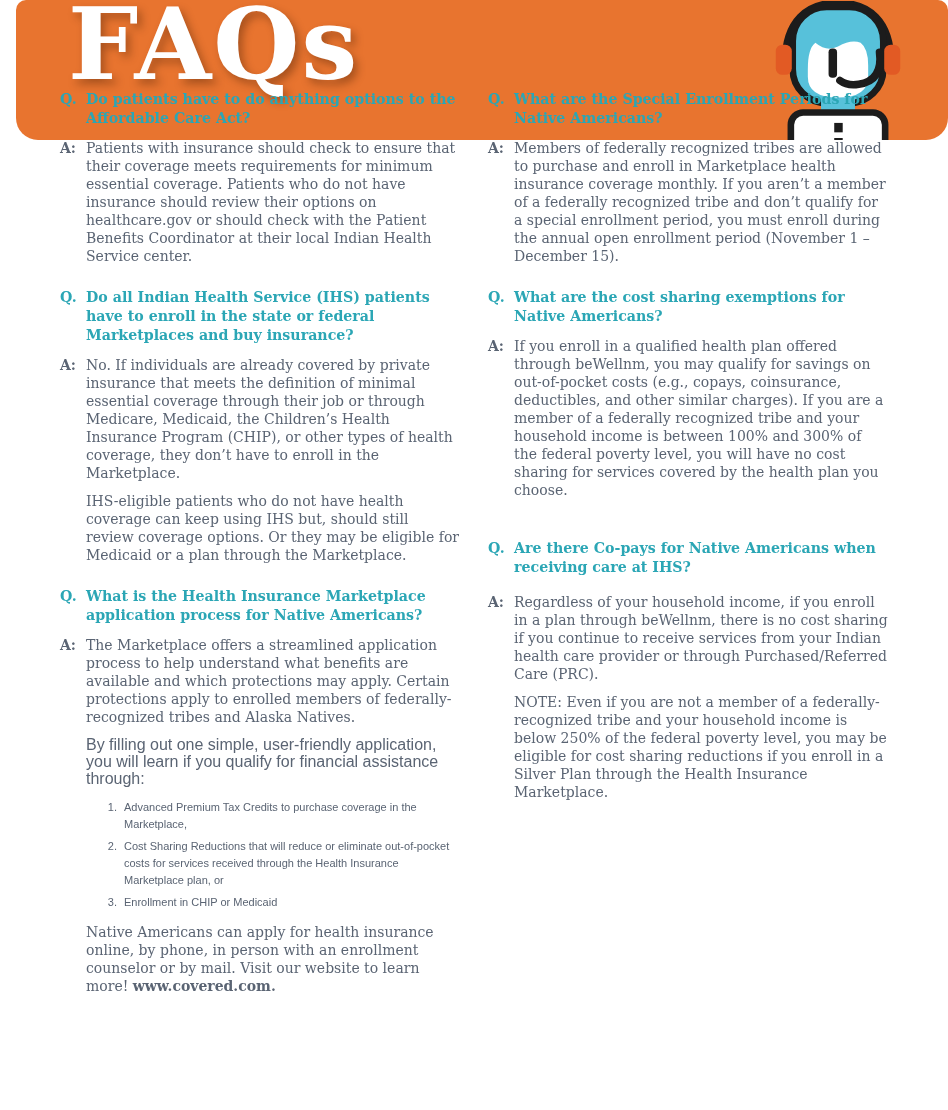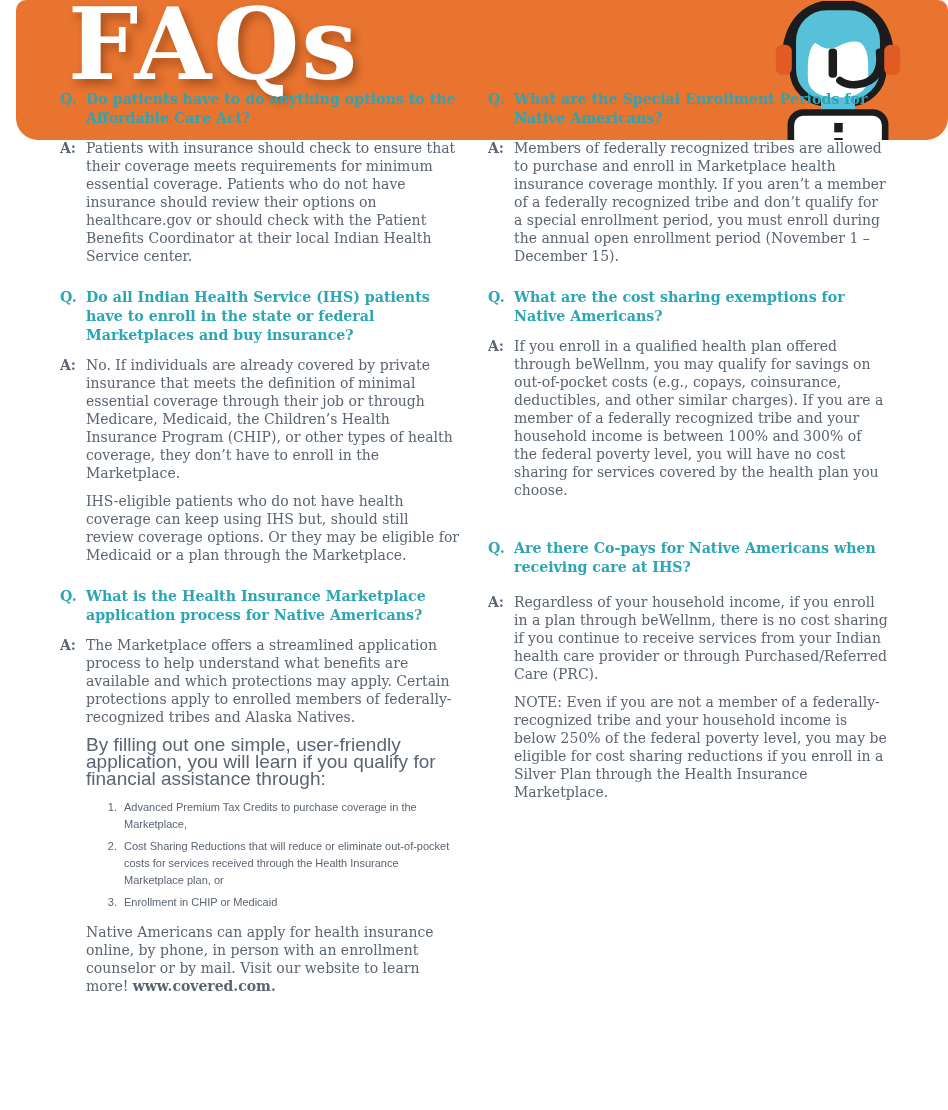--- a/index.html
+++ b/index.html
@@ -59,21 +59,21 @@
     margin-bottom:11px;
   }
   .a{
     color:var(--body-text,#5A6473);
     font-size:14px;line-height:18px;
   }
   .a .rlabel{font-weight:bold;}
   .a strong{font-weight:bold;}
   .sans{
     font-family:"Liberation Sans",sans-serif;
-    font-size:19px;line-height:17px;
+    font-size:16px;line-height:17px;
   }
   ol.benefits{
     font-family:"Liberation Sans",sans-serif;
     font-size:11px;line-height:17px;
     color:var(--body-text,#5A6473);
     margin:12px 0 12px 0;padding-left:60px;
   }
   ol.benefits li{margin-bottom:5px;padding-left:4px;}
   
   #col-1 .qa-item:nth-child(3){margin-top:40px;}

